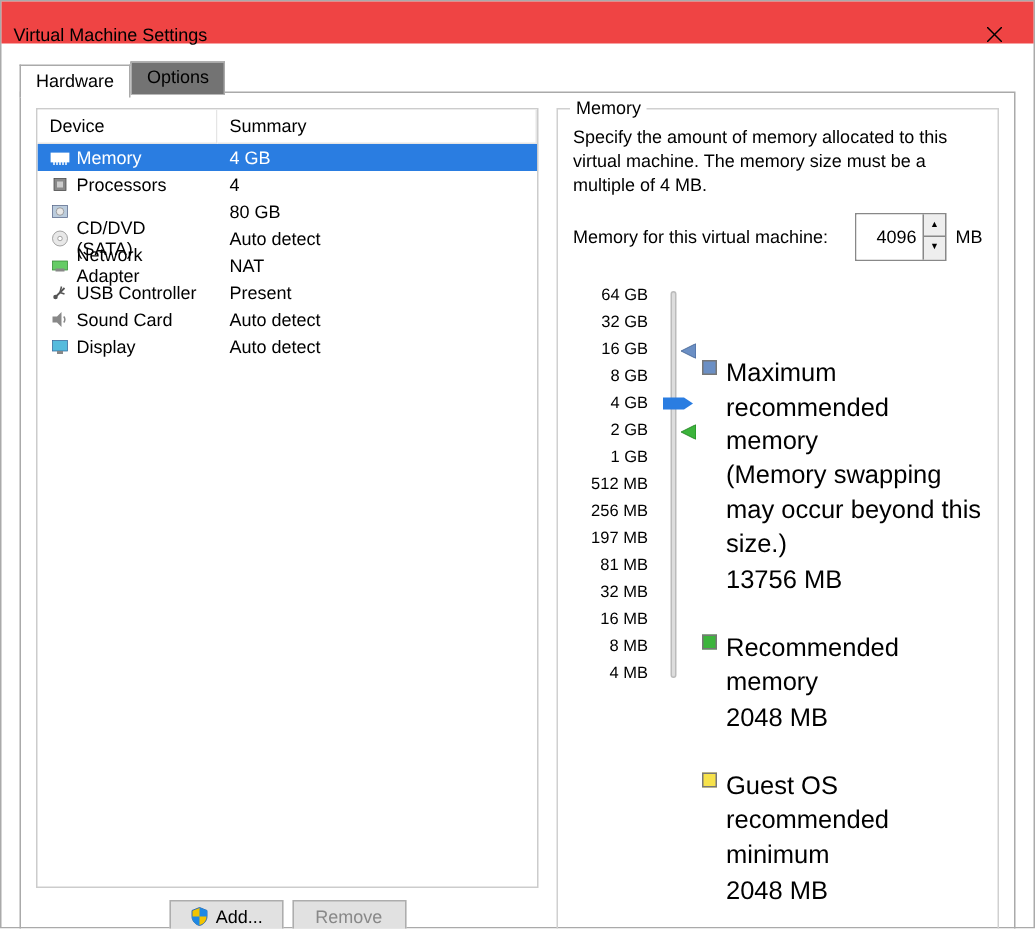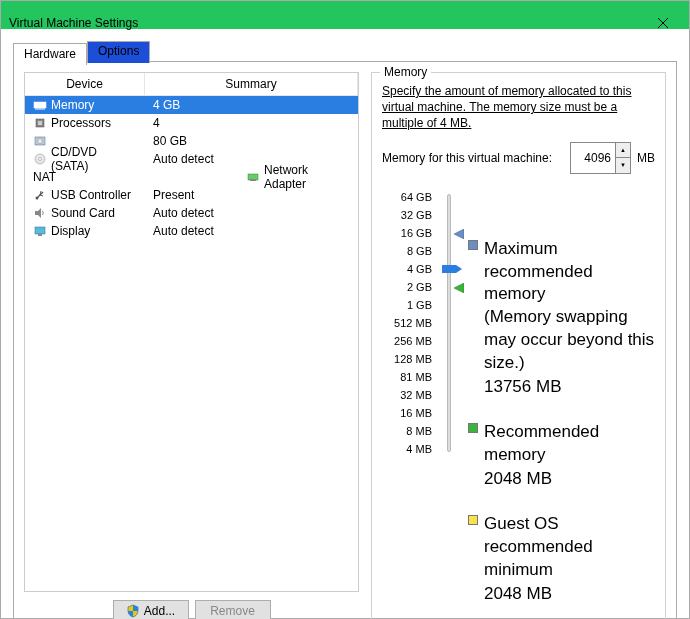--- a/index.html
+++ b/index.html
@@ -17,21 +17,21 @@
     background: #fff;
     display: flex;
     flex-direction: column;
   }
   .titlebar {
     height: 28px;
     display: flex;
     align-items: center;
     justify-content: space-between;
     padding: 16px 6px 0 8px;
-    background: #22c55e;
+    background: #ef4444;
   }
   .titlebar .title { font-size: 12px; }
   .close-btn {
     width: 40px; height: 22px;
     display: flex; align-items: center; justify-content: center;
     cursor: pointer;
   }
   .close-btn svg { width: 10px; height: 10px; stroke: #000; stroke-width: 1; }
   .content {
     flex: 1;
@@ -51,21 +51,21 @@
     background: #fff;
     position: relative;
     top: 4px;
     cursor: pointer;
   }
   .tab.active {
     background: #fff;
     z-index: 2;
   }
   .tab:not(.active) {
-    background: #1d4ed8;
+    background: #737373;
     top: 2px;
     padding-top: 2px;
     padding-bottom: 3px;
   }
   .panel-row {
     display: flex;
     gap: 12px;
     border: 1px solid #aaa;
     padding: 10px;
     flex: 1;
@@ -79,21 +79,20 @@
   }
   .device-table {
     border: 1px solid #ccc;
     flex: 1;
     background: #fff;
     overflow: hidden;
   }
   .device-header {
     display: flex;
     font-weight: normal;
-    text-align: center;
   }
   .device-header .col {
     padding: 4px 8px;
     border-right: 1px solid #e5e5e5;
     border-bottom: 1px solid #e5e5e5;
     background: #fff;
   }
   .col-device { width: 120px; }
   .col-summary { flex: 1; }
   .device-body { }
@@ -148,21 +147,21 @@
     position: relative;
     flex: 1;
   }
   .groupbox-title {
     position: absolute;
     top: -8px;
     left: 8px;
     background: #fff;
     padding: 0 4px;
   }
-  .desc { margin-bottom: 10px; line-height: 1.35; text-decoration: underline; }
+  .desc { margin-bottom: 10px; line-height: 1.35; }
   .mem-input-row {
     display: flex;
     align-items: center;
     gap: 6px;
     margin-bottom: 14px;
   }
   .spinner {
     display: flex;
     border: 1px solid #888;
     height: 32px;
@@ -330,30 +329,30 @@
                     <svg width="14" height="14">
                       <circle cx="7" cy="7" r="5" fill="#e8e8e8" stroke="#888" stroke-width="0.5"></circle>
                       <circle cx="7" cy="7" r="1.5" fill="#fff" stroke="#888" stroke-width="0.5"></circle>
                     </svg>
                   </span>
                   <span>CD/DVD (SATA)</span>
                 </div>
                 <div class="cell col-summary">Auto detect</div>
               </div>
               <div class="device-row">
-                <div class="cell col-summary">NAT</div>
                 <div class="cell col-device">
                   <span class="dev-icon">
                     <svg width="14" height="14">
                       <rect x="2" y="4" width="10" height="6" fill="#6c6" stroke="#383" stroke-width="0.5"></rect>
                       <rect x="4" y="9" width="6" height="2" fill="#888"></rect>
                     </svg>
                   </span>
                   <span>Network Adapter</span>
                 </div>
+                <div class="cell col-summary">NAT</div>
               </div>
               <div class="device-row">
                 <div class="cell col-device">
                   <span class="dev-icon">
                     <svg width="14" height="14">
                       <circle cx="4" cy="10" r="1.5" fill="#555"></circle>
                       <line x1="4" y1="10" x2="10" y2="4" stroke="#555" stroke-width="1.2"></line>
                       <line x1="7" y1="7" x2="10" y2="8" stroke="#555" stroke-width="1"></line>
                       <line x1="7" y1="7" x2="8" y2="3" stroke="#555" stroke-width="1"></line>
                     </svg>
@@ -424,21 +423,21 @@
             <div class="slider-labels" id="slider-labels">
                 <div>64 GB</div>
                 <div>32 GB</div>
                 <div>16 GB</div>
                 <div>8 GB</div>
                 <div>4 GB</div>
                 <div>2 GB</div>
                 <div>1 GB</div>
                 <div>512 MB</div>
                 <div>256 MB</div>
-                <div>128 MB</div>
+                <div>197 MB</div>
                 <div>81 MB</div>
                 <div>32 MB</div>
                 <div>16 MB</div>
                 <div>8 MB</div>
                 <div>4 MB</div>
               </div>
             <div class="slider-track-wrap" style="height:270px">
               <div class="slider-track"></div>
 
               <div class="marker" style="top:41px">

